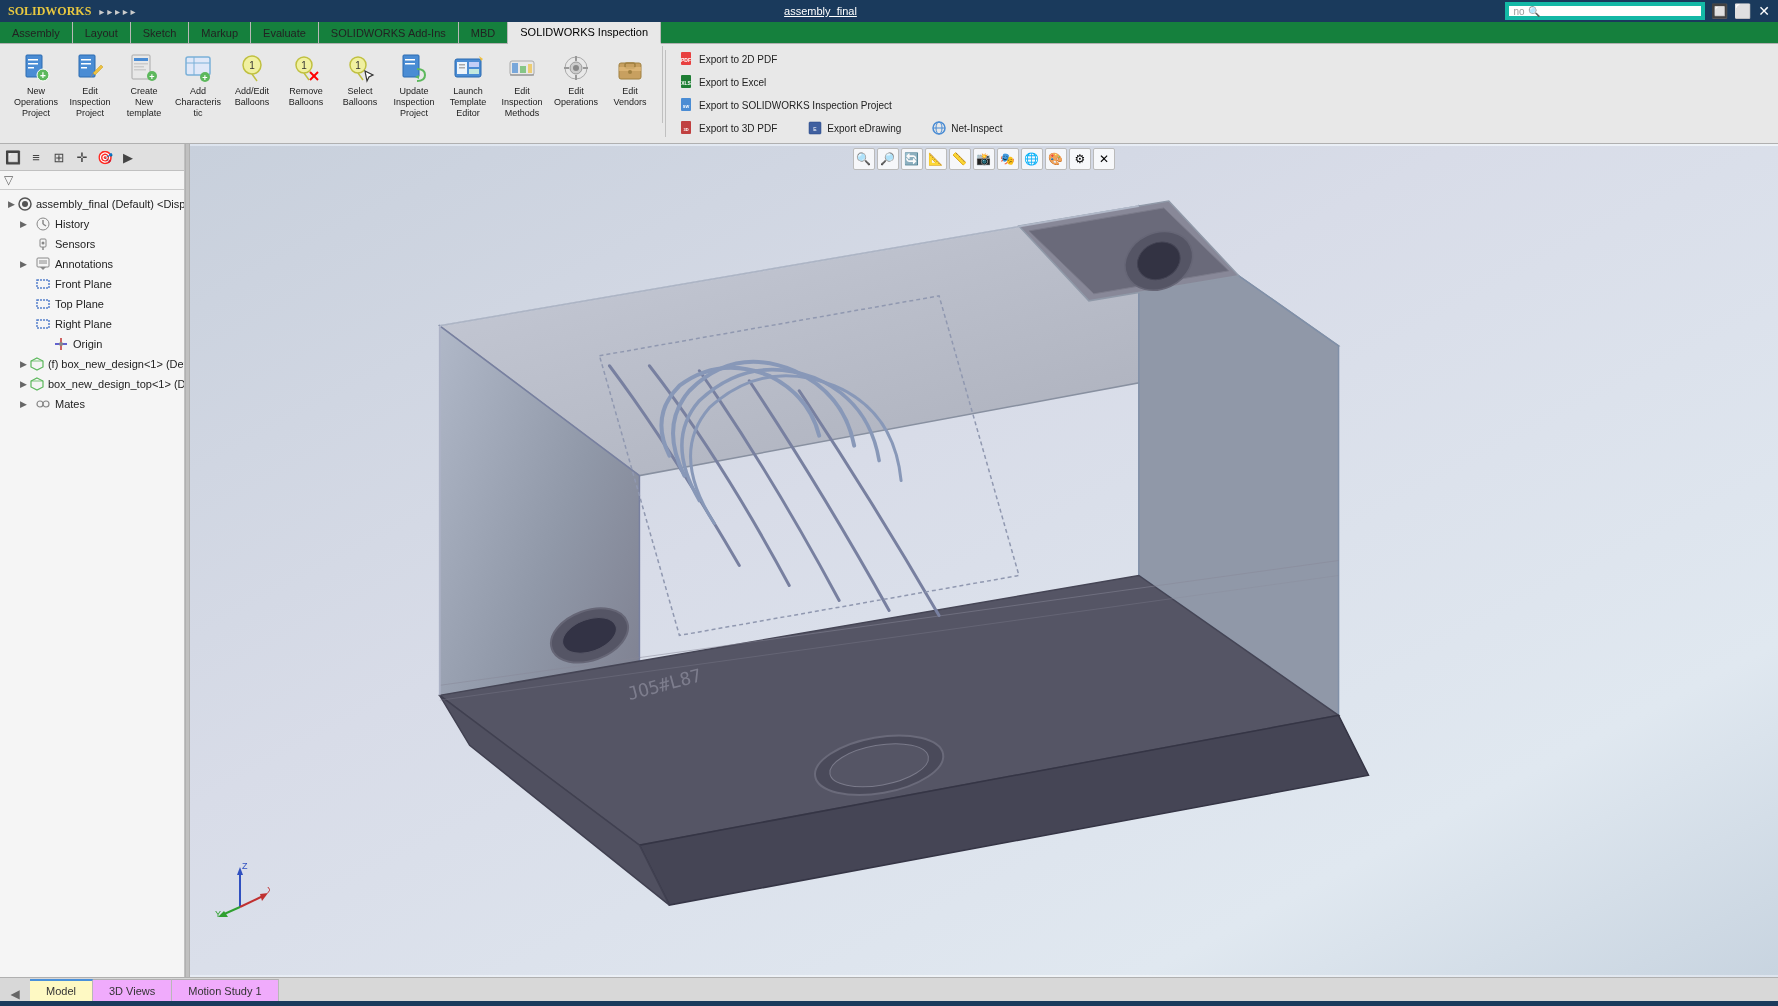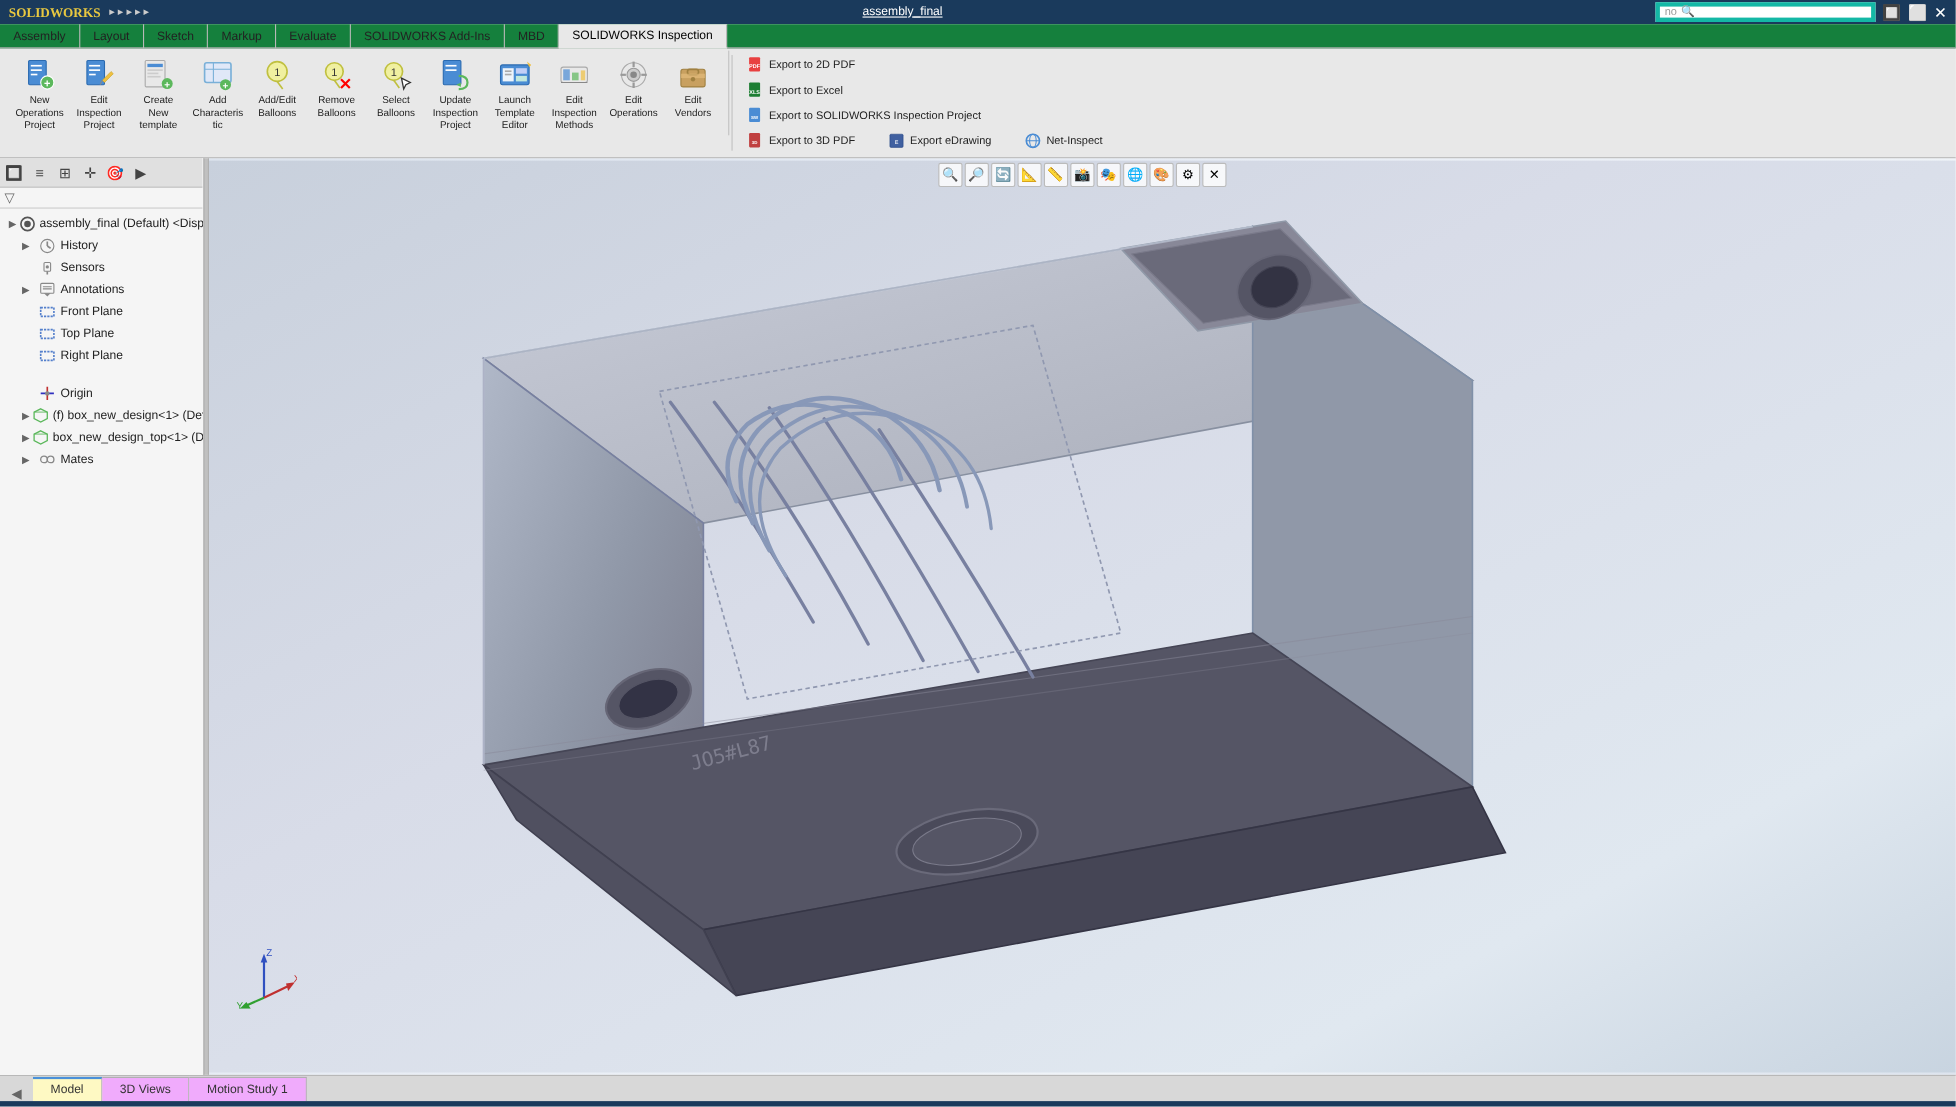--- a/index.html
+++ b/index.html
@@ -165,21 +165,21 @@
       cursor: pointer;
       font-size: 11px;
       color: #222;
       white-space: nowrap;
       user-select: none;
     }
     .tree-item .tree-arrow { width: 12px; font-size: 9px; color: #666; margin-right: 2px; }
     .tree-item .tree-icon { width: 18px; height: 18px; display: flex; align-items: center; justify-content: center; margin-right: 3px; font-size: 13px; }
     .tree-item .tree-label { font-size: 11px; }
     .tree-item.indent1 { padding-left: 20px; }
-    .tree-item.indent2 { padding-left: 20px; margin-top: 14px; }
+    .tree-item.indent2 { padding-left: 38px; }
 
     .filter-bar {
       display: flex;
       align-items: center;
       padding: 2px 4px;
       border-bottom: 1px solid #ccc;
     }
     .filter-icon { font-size: 12px; color: #666; }
 
     

